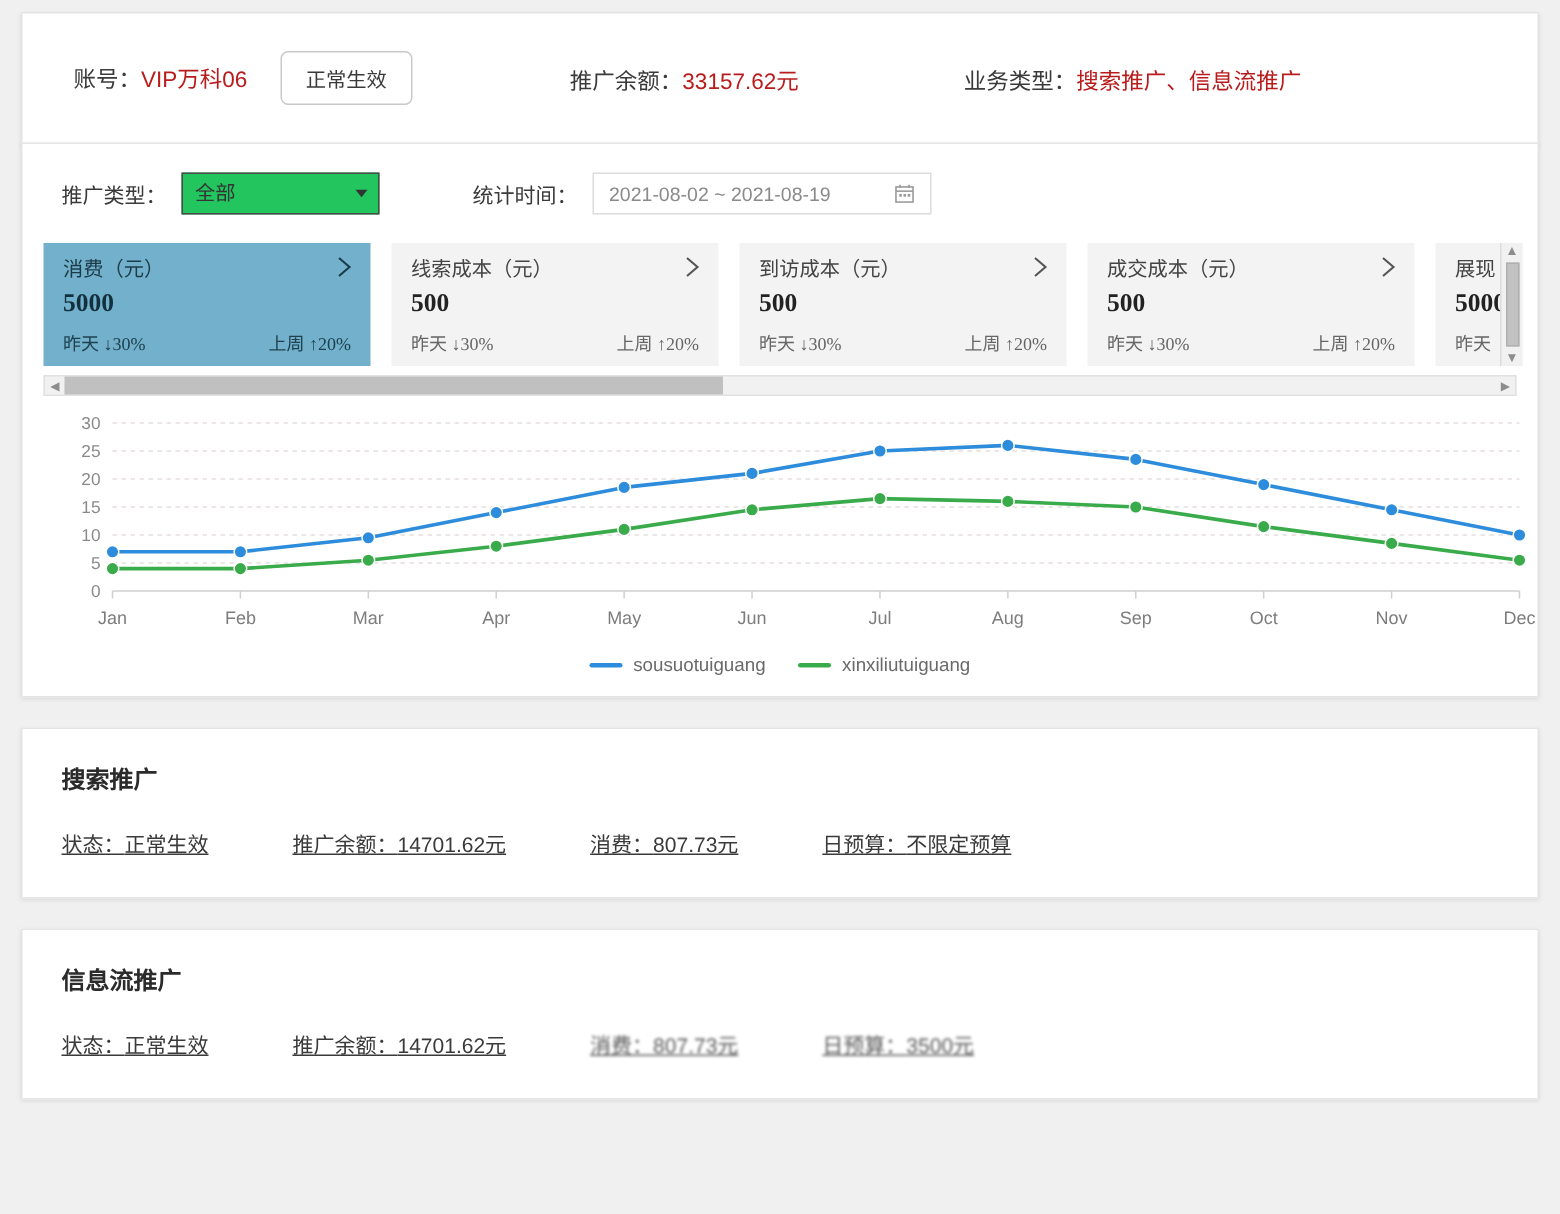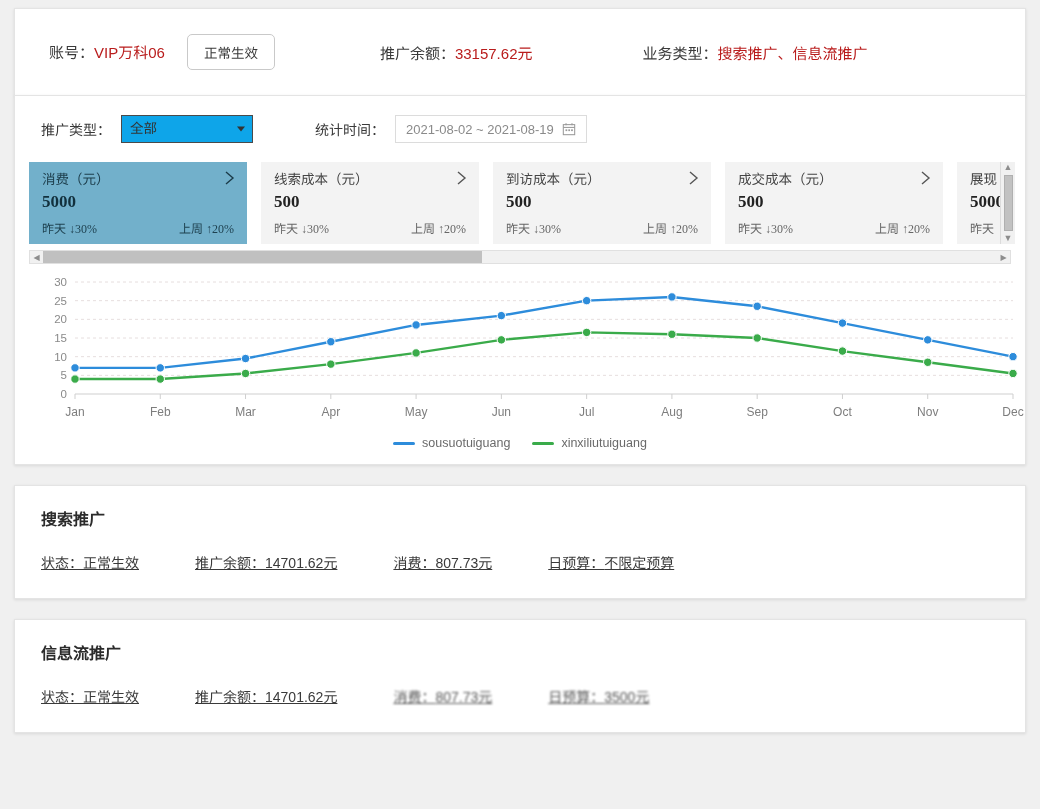--- a/index.html
+++ b/index.html
@@ -55,39 +55,39 @@
   #filter-bar {
     height: 66px;
     display: flex;
     align-items: center;
     padding-left: 26px;
   }
   .filter-label { font-size: 14px; color: #3a3a3a; margin-right: 10px; white-space: nowrap; }
   .select-box {
     width: 132px; height: 28px;
     border: 1px solid #4a4a4a;
-    background: #0ea5e9;
+    background: #22c55e;
     font-size: 13.5px;
     color: #333;
     padding: 0 24px 0 8px;
     line-height: 26px;
     position: relative;
     cursor: pointer;
   }
   .select-box .caret {
     position: absolute; right: 7px; top: 50%;
     transform: translateY(-50%);
     width: 0; height: 0;
     border-left: 4.5px solid transparent;
     border-right: 4.5px solid transparent;
     border-top: 5.5px solid #333;
   }
   .date-label { margin-left: 62px; }
   .date-box {
-    width: 192px; height: 28px;
+    width: 226px; height: 28px;
     border: 1px solid #dcdcdc;
     background: #fff;
     display: flex; align-items: center;
     justify-content: space-between;
     padding: 0 10px;
     font-size: 13px;
     color: #8a8a8a;
     cursor: pointer;
   }
   .cal-icon { width: 14px; height: 14px; flex: 0 0 14px; }

